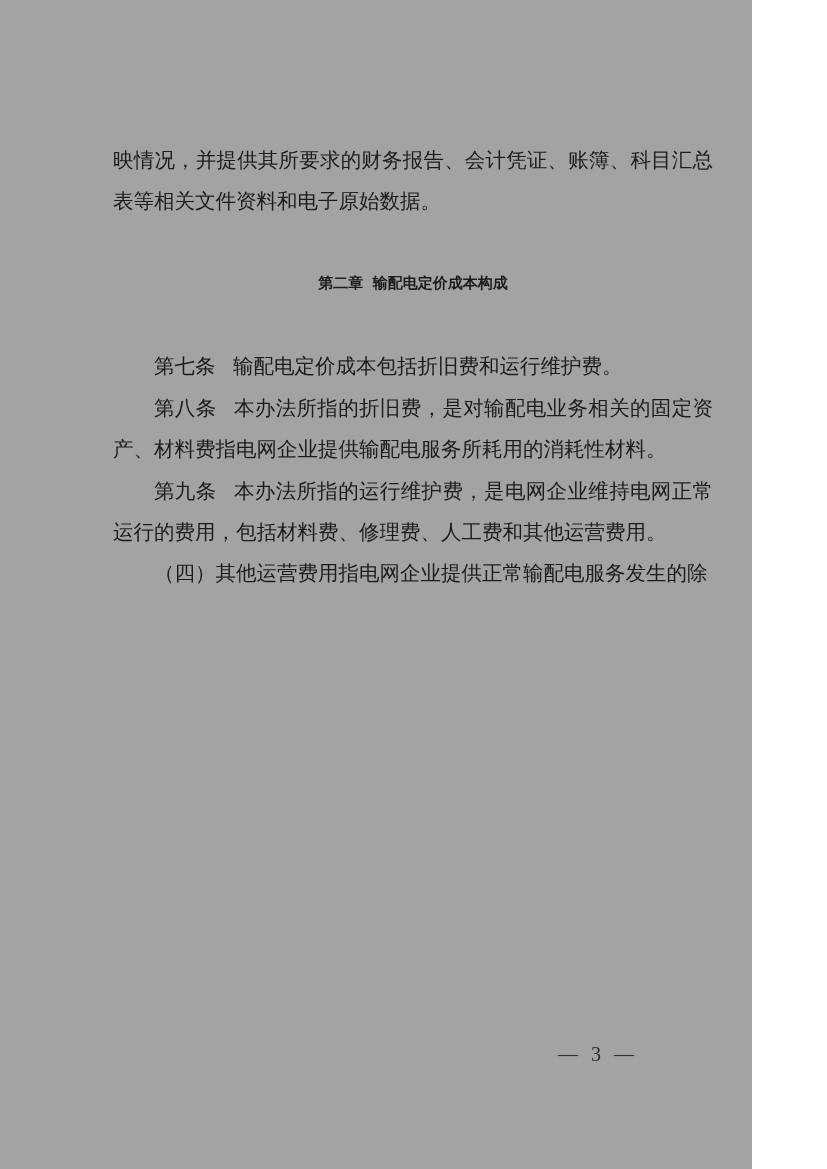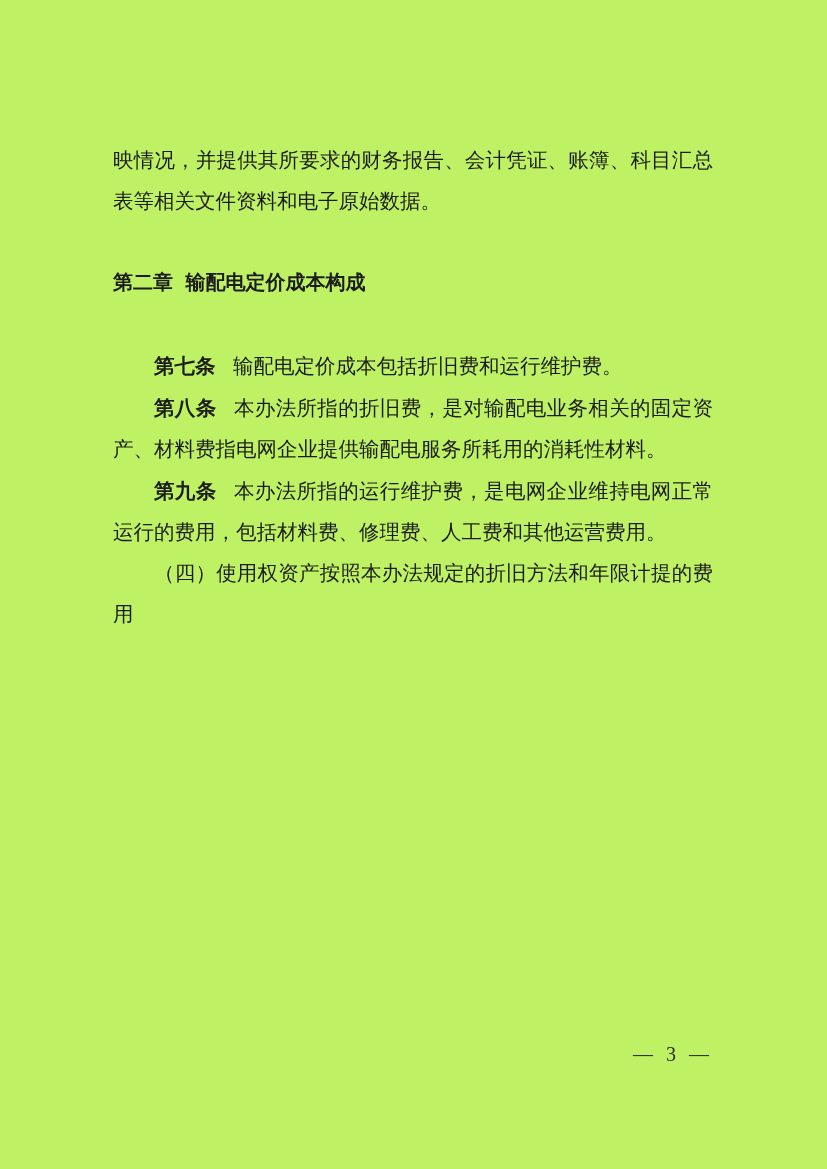--- a/index.html
+++ b/index.html
@@ -2,23 +2,23 @@
 <html lang="zh"><head>
 <meta charset="utf-8">
 <style>
   html, body {
     margin: 0;
     padding: 0;
     background: #ffffff;
   }
   .page {
     position: relative;
-    width: 827px;
+    width: 752px;
     height: 1169px;
-    background: #bef264;
+    background: #a3a3a3;
     overflow: hidden;
     font-family: "Liberation Serif", serif;
     color: #1c1c1c;
   }
   .body-text {
     position: absolute;
     left: 113px;
     top: 140px;
     width: 600px;
     font-size: 20.5px;
@@ -29,29 +29,29 @@
     margin: 0;
     text-align: justify;
   }
   .para.indent {
     text-indent: 2em;
   }
   .chapter-heading {
     margin: 40px 0 42px 0;
     font-family: "Liberation Sans", sans-serif;
     font-weight: bold;
-    font-size: 20px;
+    font-size: 15px;
     line-height: 41px;
-    text-align: left;
+    text-align: center;
     word-spacing: 0.35em;
     text-indent: 0;
   }
   .article-label {
     font-family: "Liberation Sans", sans-serif;
-    font-weight: bold;
+    font-weight: normal;
     margin-right: 0.85em;
   }
   .page-footer {
     position: absolute;
     top: 1041px;
     right: 114px;
     font-size: 20px;
     line-height: 26px;
     letter-spacing: 4px;
     color: #2a2a2a;
@@ -71,21 +71,21 @@
 
     <p class="para indent"><span class="article-label">第七条</span><span>输配电定价成本包括折旧费和运行维护费。</span></p>
 
     <p class="para indent"><span class="article-label">第八条</span><span>本办法所指的折旧费，是对输配电业务相关的固定资产、材料费指电网企业提供输配电服务所耗用的消耗性材料。</span></p>
 
     <p class="para indent"><span class="article-label">第九条</span><span>本办法所指的运行维护费，是电网企业维持电网正常运行的费用，包括材料费、修理费、人工费和其他运营费用。</span></p>
 
 
 
 
-    <p class="para indent">（四）使用权资产按照本办法规定的折旧方法和年限计提的费用</p>
+    <p class="para indent">（四）其他运营费用指电网企业提供正常输配电服务发生的除</p>
 
   </div>
 
   <div class="page-footer">
     <span>— 3 —</span>
   </div>
 
 </div>
 
 </body></html>

